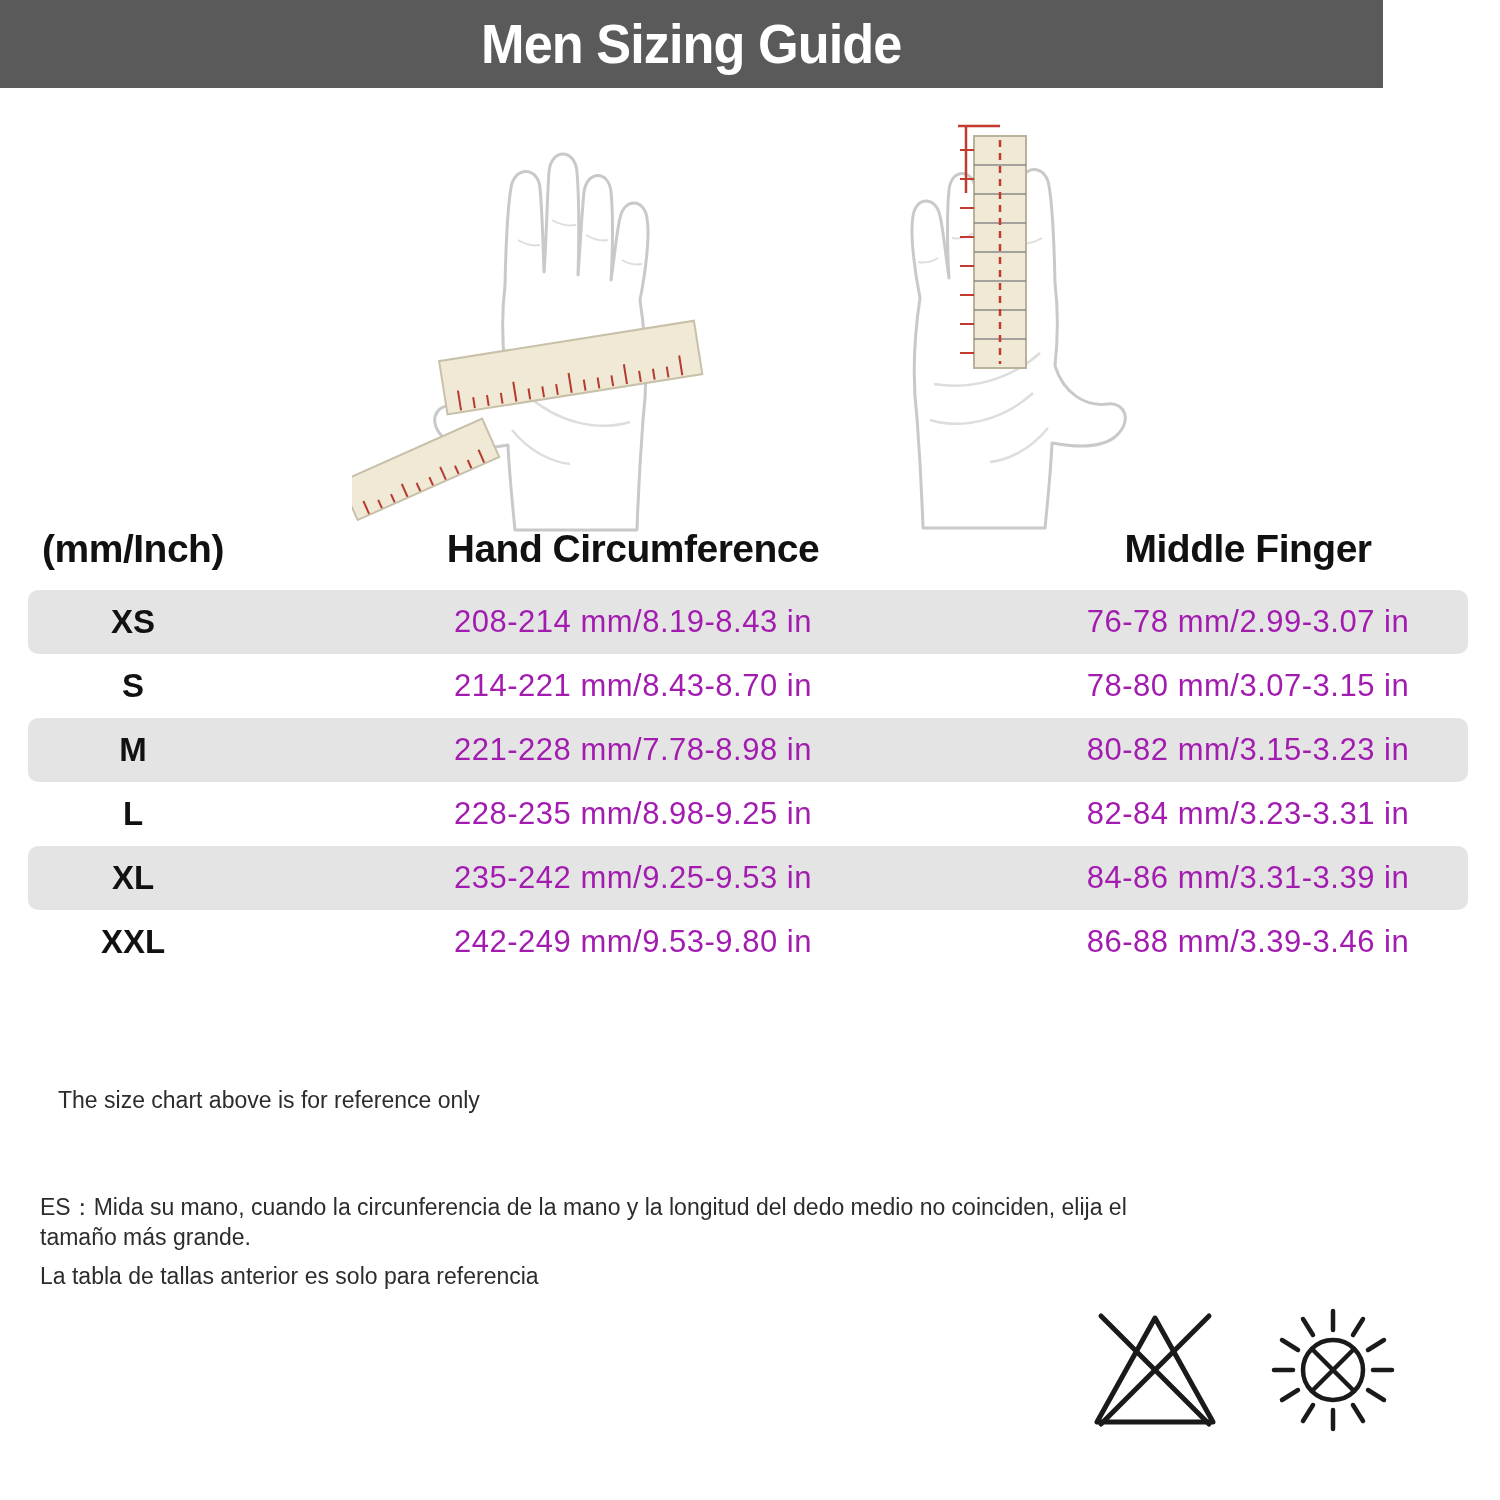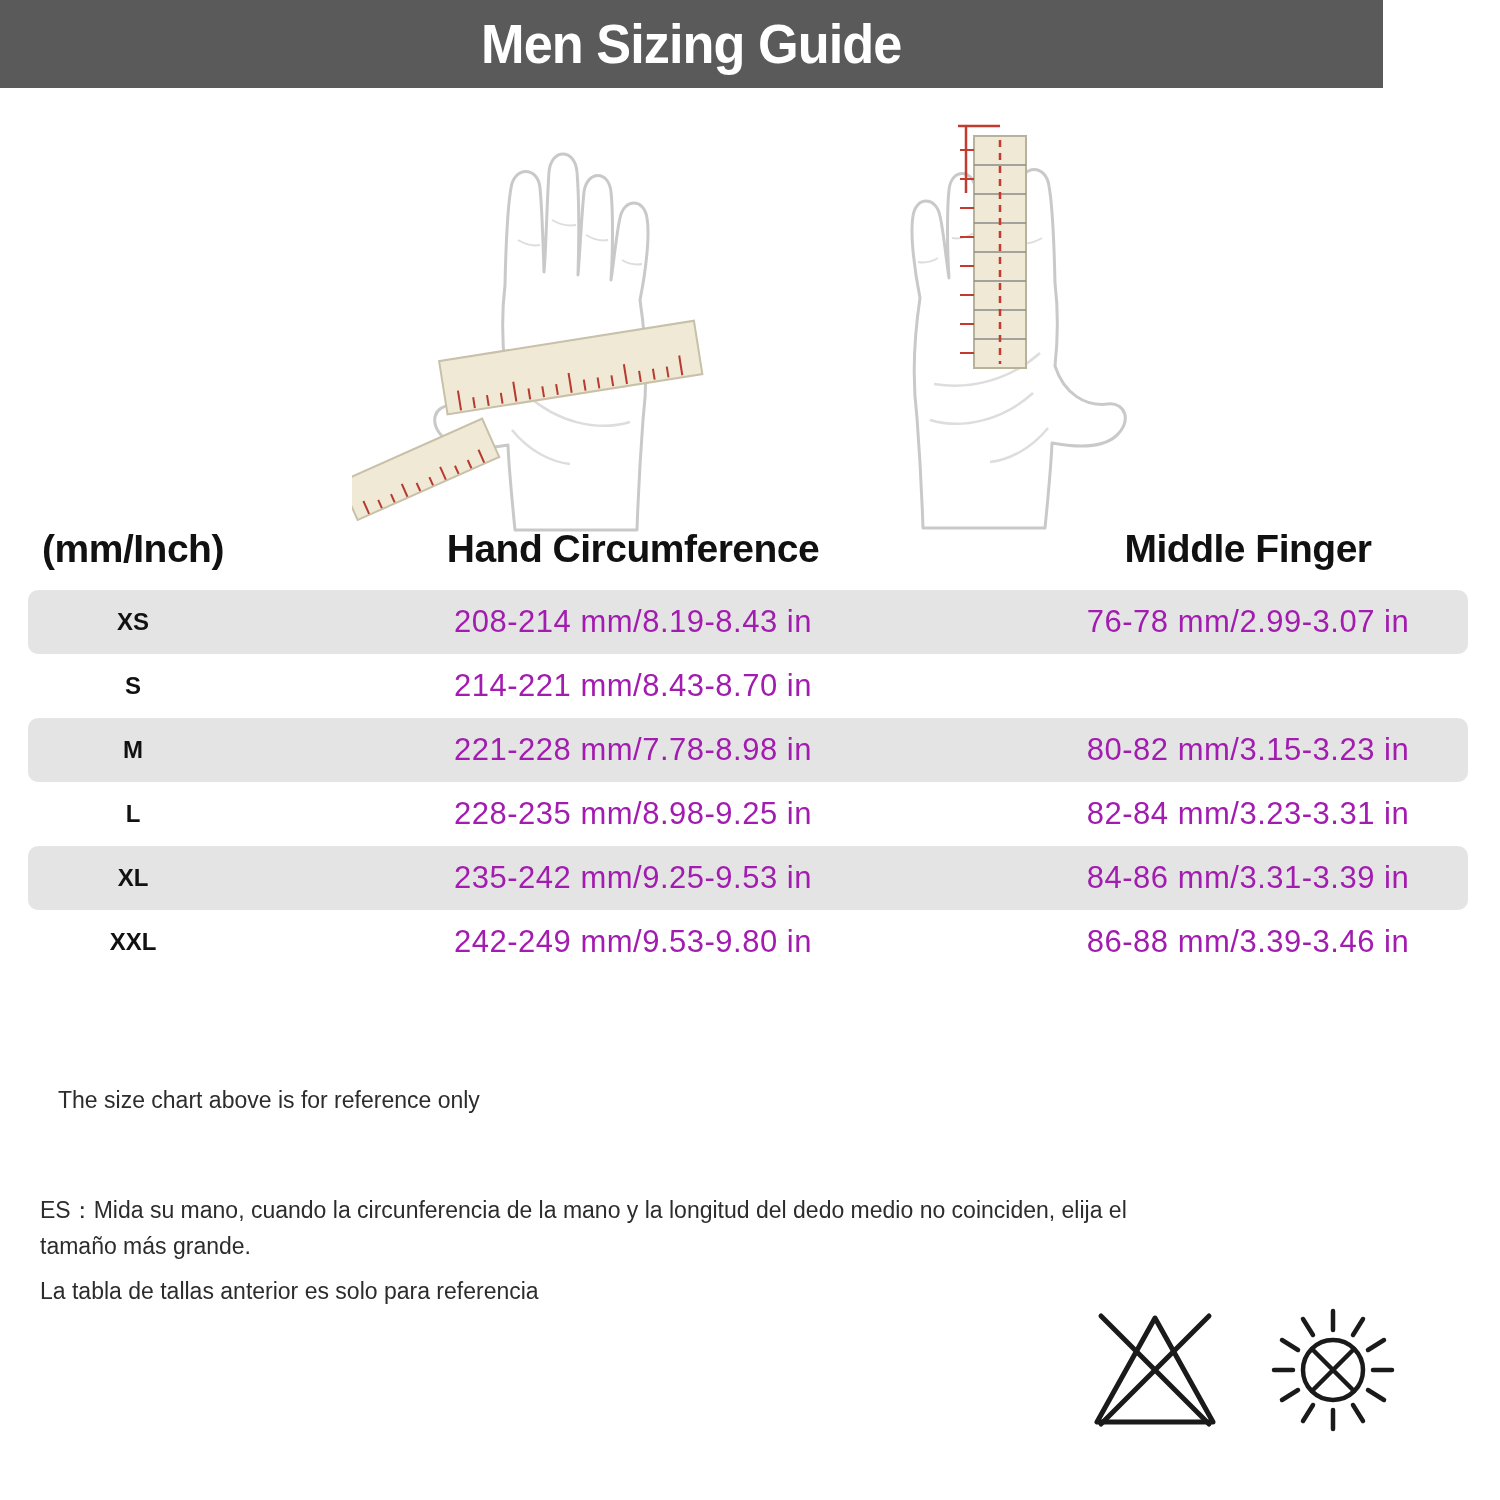--- a/index.html
+++ b/index.html
@@ -24,25 +24,25 @@
     display:grid;grid-template-columns:210px 790px 1fr;height:82px;align-items:center;
   }
   .t-head .hcell{
     text-align:center;font-size:39px;font-weight:700;color:#111;letter-spacing:-0.5px;
   }
   .t-row{
     display:grid;grid-template-columns:210px 790px 1fr;height:64px;align-items:center;
     border-radius:10px;
   }
   .t-row.striped{background:#e4e4e4;}
-  .cell-size{text-align:center;font-size:24px;font-weight:700;color:#111;}
+  .cell-size{text-align:center;font-size:33px;font-weight:700;color:#111;}
   .cell-data{text-align:center;font-size:31px;font-weight:400;color:#a21caf;letter-spacing:0.5px;}
 
   .note-en{position:absolute;left:40px;top:1082px;width:1100px;font-size:23px;color:#2c2c2c;line-height:30px;}
-  .note-es{position:absolute;left:40px;top:1192px;width:1100px;font-size:23px;color:#2c2c2c;line-height:36px;}
+  .note-es{position:absolute;left:40px;top:1192px;width:1100px;font-size:23px;color:#2c2c2c;line-height:30px;}
   .note-line2-en{margin-left:18px;margin-top:3px;}
   .note-line2-es{margin-top:9px;}
   .note-label{font-weight:400;}
 
   .care-icon{position:absolute;}
   .care-bleach{left:1085px;top:1300px;}
   .care-sun{left:1258px;top:1292px;}
 </style>
 </head>
 <body>
@@ -162,20 +162,21 @@
   </div>
 
   <div class="t-row striped">
     <div class="cell-size">XS</div>
     <div class="cell-data">208-214 mm/8.19-8.43 in</div>
     <div class="cell-data">76-78 mm/2.99-3.07 in</div>
   </div>
   <div class="t-row">
     <div class="cell-size">S</div>
     <div class="cell-data">214-221 mm/8.43-8.70 in</div>
+    <div class="cell-data">78-80 mm/3.07-3.15 in</div>
   </div>
   <div class="t-row striped">
     <div class="cell-size">M</div>
     <div class="cell-data">221-228 mm/7.78-8.98 in</div>
     <div class="cell-data">80-82 mm/3.15-3.23 in</div>
   </div>
   <div class="t-row">
     <div class="cell-size">L</div>
     <div class="cell-data">228-235 mm/8.98-9.25 in</div>
     <div class="cell-data">82-84 mm/3.23-3.31 in</div>

